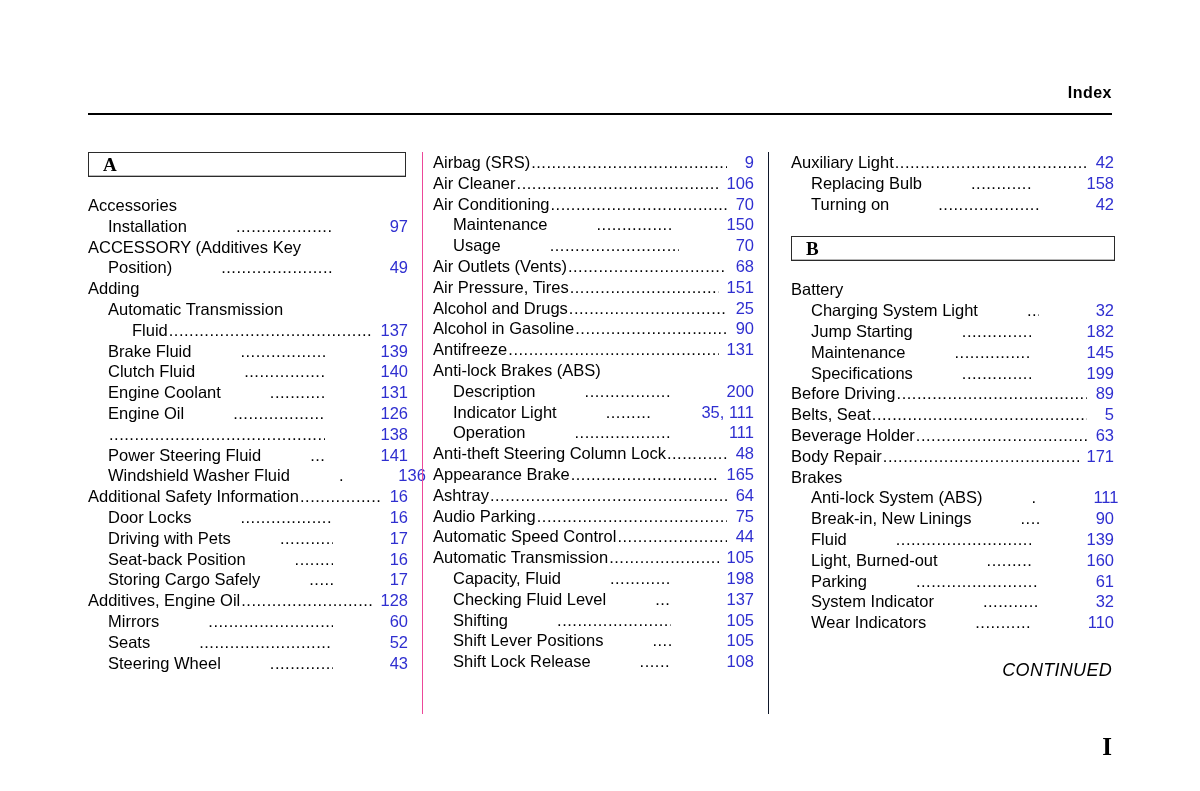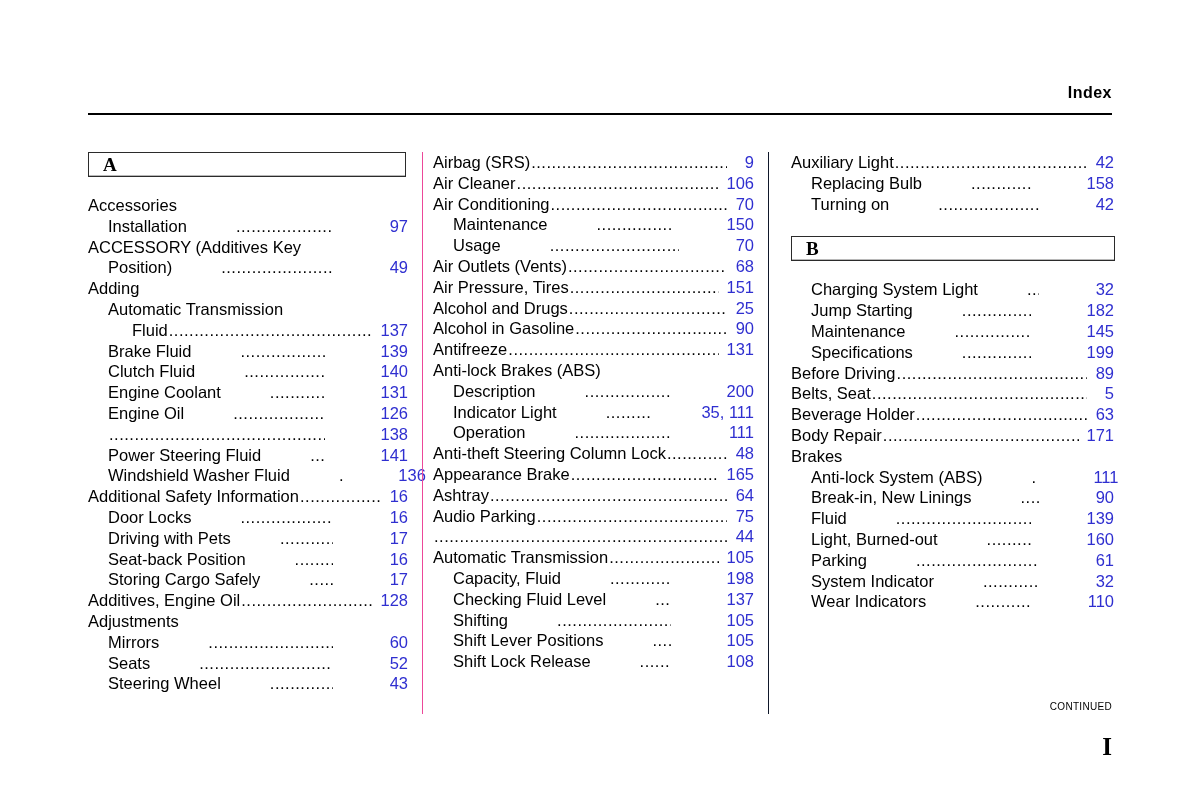--- a/index.html
+++ b/index.html
@@ -116,23 +116,24 @@
   .lvl1 { padding-left: 20px; gap: 48px; }
   .lvl2 { padding-left: 44px; }
 
   .w2 { min-width: 24px; }
   .w3 { min-width: 32px; }
 
   
   .continued {
     position: absolute;
     right: 88px;
-    top: 701px;
+    top: 660px;
     font-family: "Liberation Sans", sans-serif;
-    font-size: 10px;
+    font-style: italic;
+    font-size: 18px;
     letter-spacing: 0.3px;
     color: #000;
   }
   .page-marker {
     position: absolute;
     right: 88px;
     top: 734px;
     font-family: "Liberation Serif", serif;
     font-weight: bold;
     font-size: 25px;
@@ -241,23 +242,20 @@
           <div class="entry lvl1">
             <span class="label">Storing Cargo Safely</span>
             <span class="leader">........................................................................................................................</span>
             <span class="pageno w2">17</span>
           </div>
           <div class="entry lvl0">
             <span class="label">Additives, Engine Oil</span>
             <span class="leader">........................................................................................................................</span>
             <span class="pageno w3">128</span>
           </div>
-          <div class="entry lvl0 nopage">
-            <span class="label">Adjustments</span>
-          </div>
           <div class="entry lvl1">
             <span class="label">Mirrors</span>
             <span class="leader">........................................................................................................................</span>
             <span class="pageno w2">60</span>
           </div>
           <div class="entry lvl1">
             <span class="label">Seats</span>
             <span class="leader">........................................................................................................................</span>
             <span class="pageno w2">52</span>
           </div>
@@ -353,20 +351,21 @@
             <span class="label">Ashtray</span>
             <span class="leader">........................................................................................................................</span>
             <span class="pageno w2">64</span>
           </div>
           <div class="entry lvl0">
             <span class="label">Audio  Parking</span>
             <span class="leader">........................................................................................................................</span>
             <span class="pageno w2">75</span>
           </div>
           <div class="entry lvl0">
+            <span class="label">Automatic Speed Control</span>
             <span class="leader">........................................................................................................................</span>
             <span class="pageno w2">44</span>
           </div>
           <div class="entry lvl0">
             <span class="label">Automatic Transmission</span>
             <span class="leader">........................................................................................................................</span>
             <span class="pageno w3">105</span>
           </div>
           <div class="entry lvl1">
             <span class="label">Capacity, Fluid</span>
@@ -412,20 +411,23 @@
             <span class="label">Turning on</span>
             <span class="leader">........................................................................................................................</span>
             <span class="pageno w2">42</span>
           </div>
         </div>
       <div class="letter-spacer"></div>
       <div class="letter-box">
         <span class="letter">B</span>
       </div>
       <div id="list-c3">
+          <div class="entry lvl0 nopage">
+            <span class="label">Battery</span>
+          </div>
           <div class="entry lvl1">
             <span class="label">Charging System  Light</span>
             <span class="leader">........................................................................................................................</span>
             <span class="pageno w2">32</span>
           </div>
           <div class="entry lvl1">
             <span class="label">Jump  Starting</span>
             <span class="leader">........................................................................................................................</span>
             <span class="pageno w3">182</span>
           </div>

